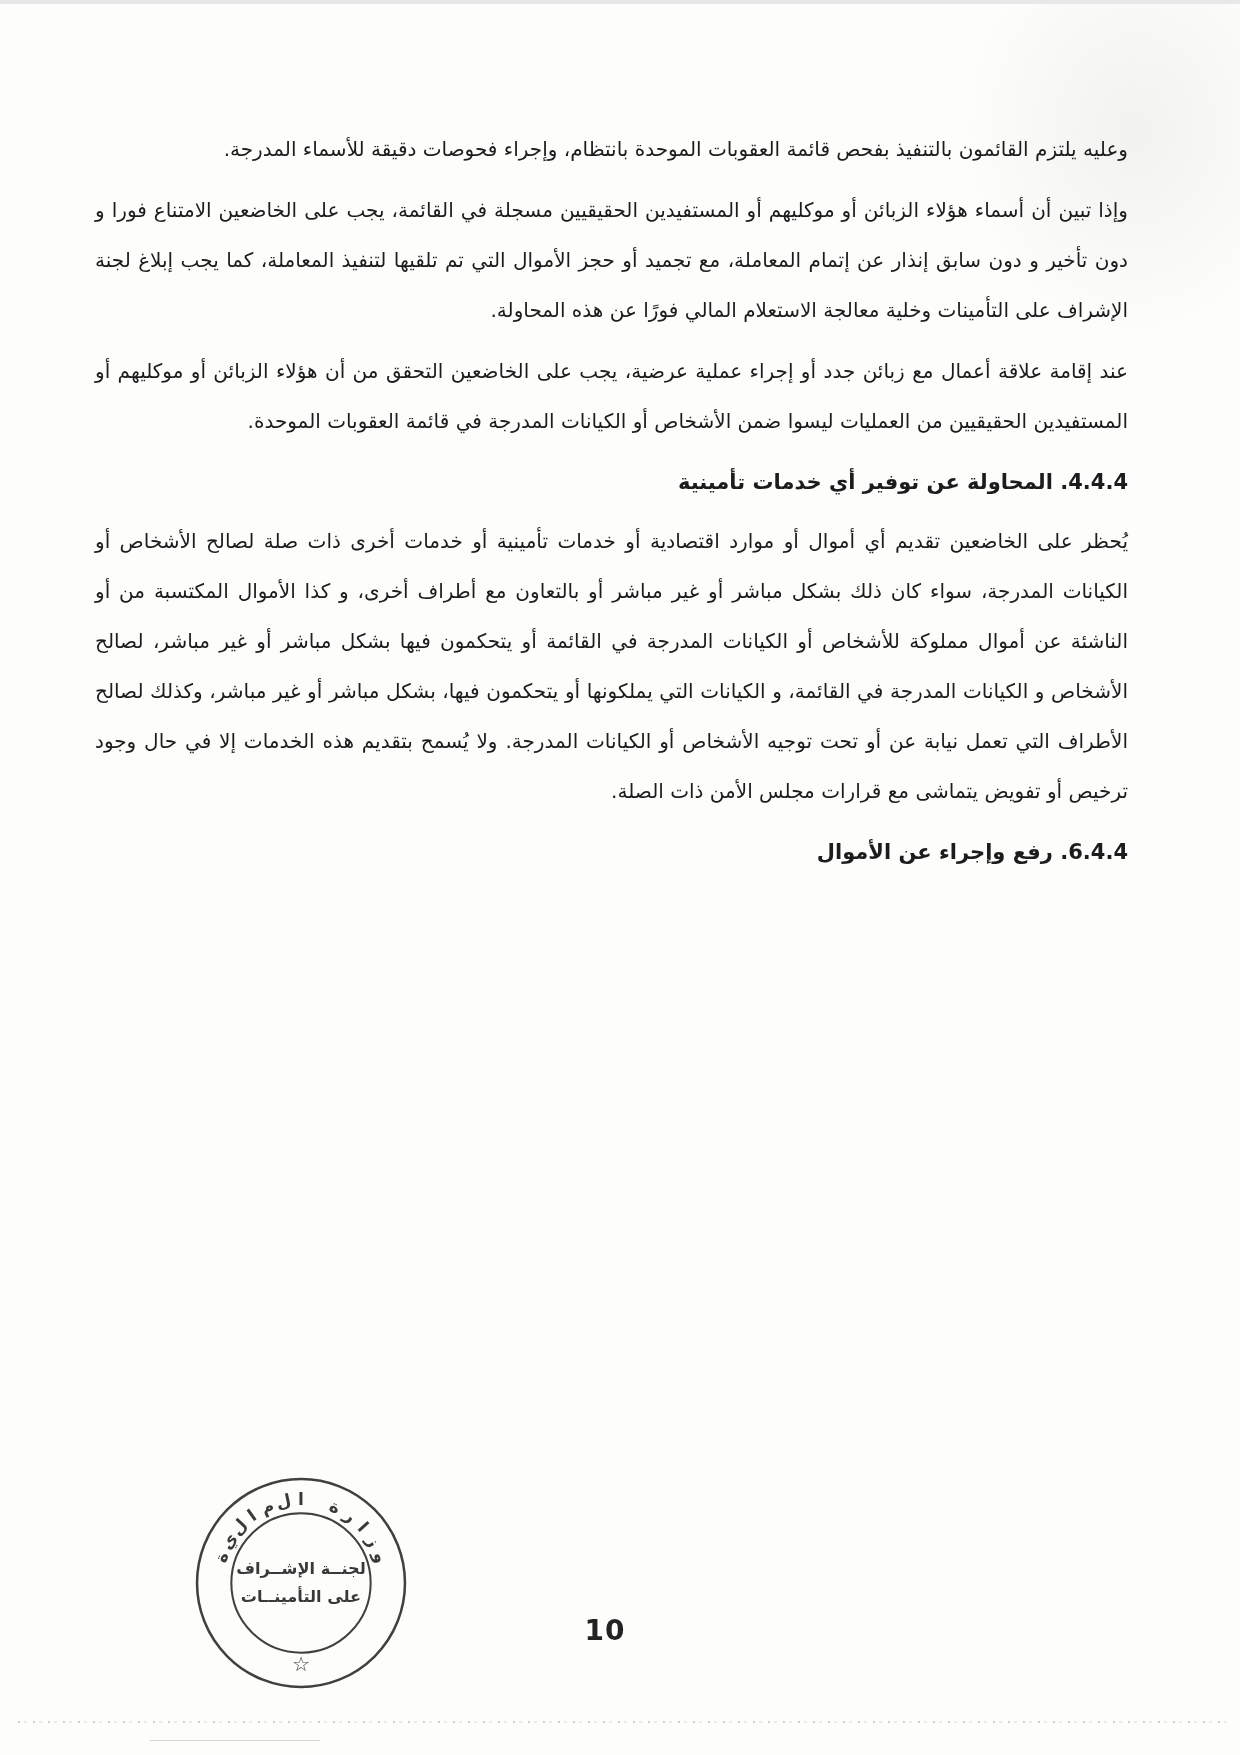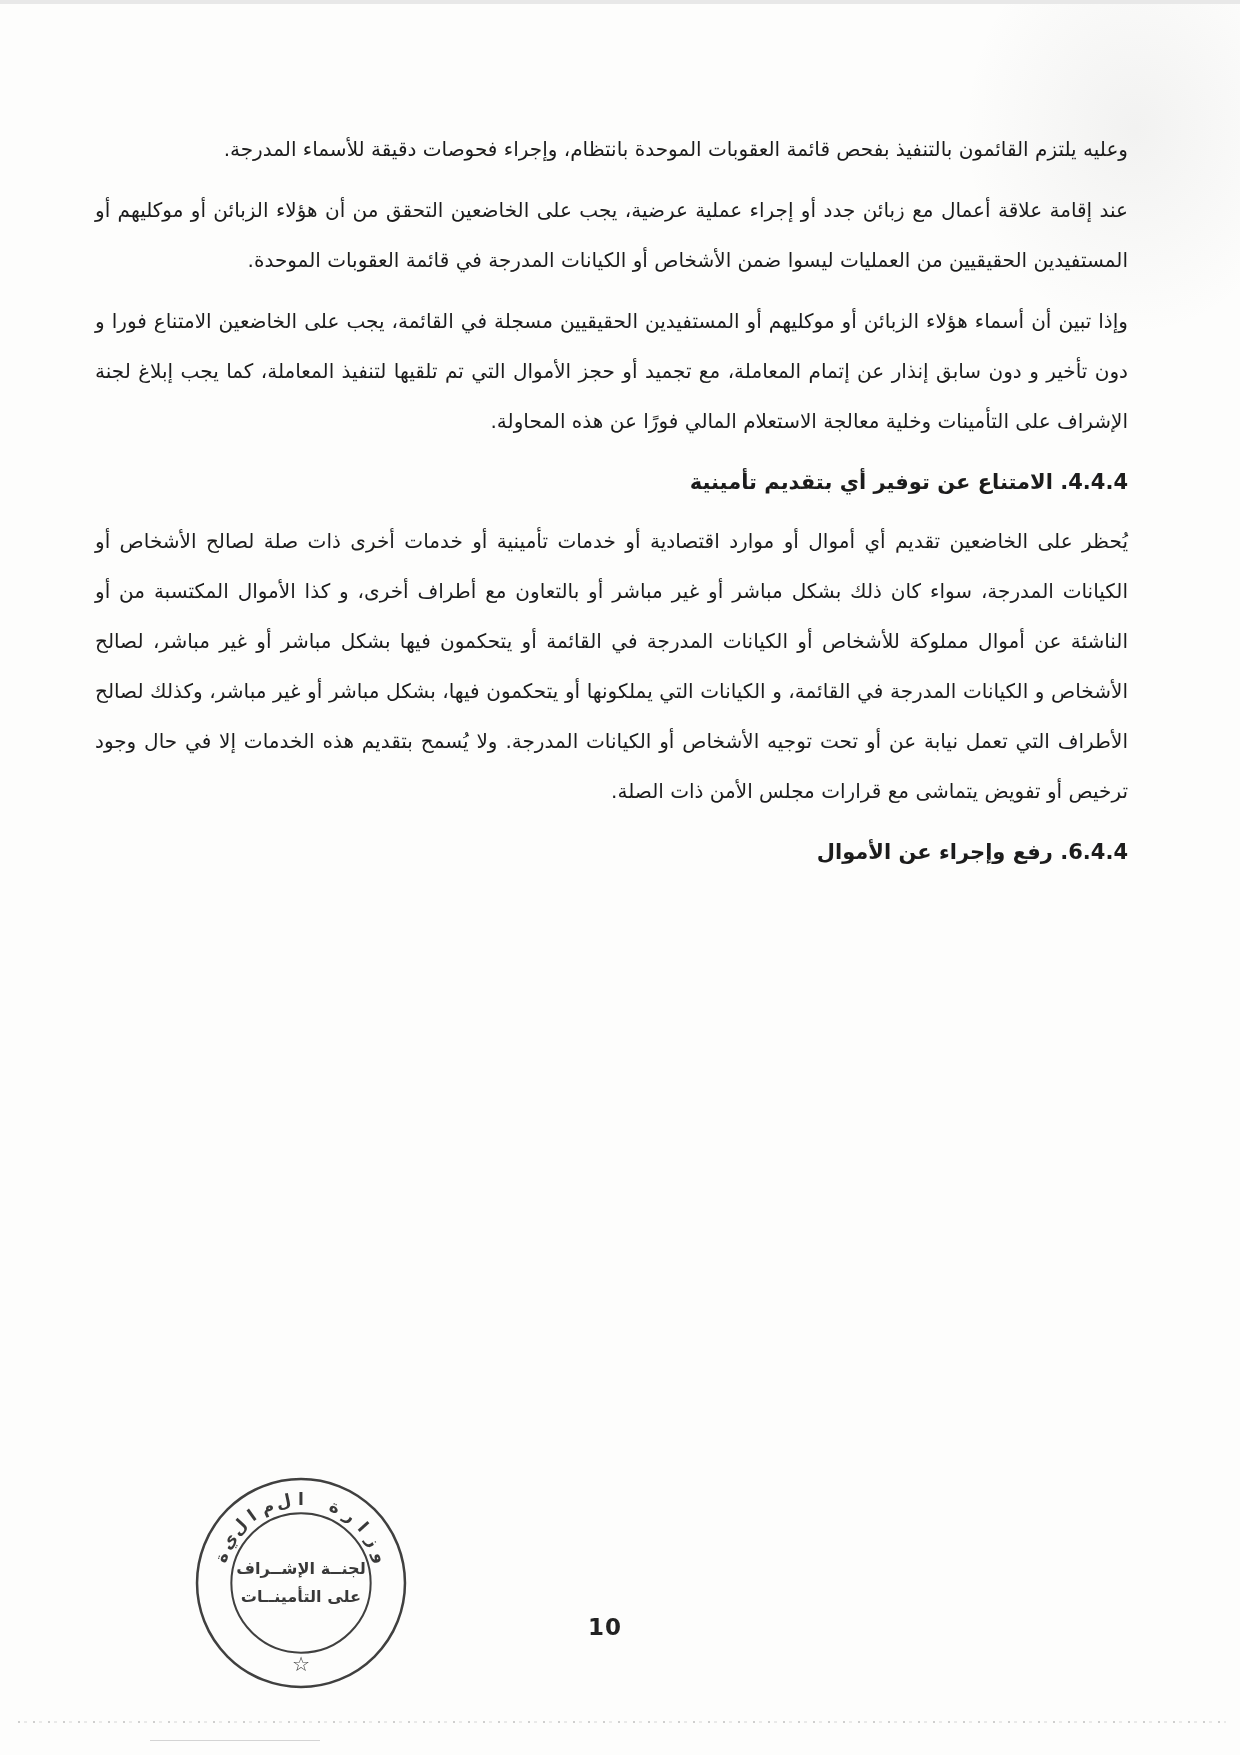--- a/index.html
+++ b/index.html
@@ -39,21 +39,21 @@
     font-weight: bold;
     line-height: 50px;
     text-align: right;
   }
   .page-number {
     position: absolute;
     top: 1610px;
     left: 0;
     width: 1210px;
     text-align: center;
-    font-size: 23px;
+    font-size: 28px;
     font-weight: bold;
     letter-spacing: 1px;
     color: #222;
   }
   .stamp {
     position: absolute;
     top: 1472px;
     left: 194px;
     width: 214px;
     height: 214px;
@@ -102,26 +102,26 @@
 <body>
 
 <div class="page">
 
   <div class="scan-noise"></div>
 
   <div class="content">
     <p>وعليه يلتزم القائمون بالتنفيذ بفحص قائمة العقوبات الموحدة بانتظام، وإجراء فحوصات دقيقة للأسماء المدرجة.</p>
 
     <section>
+      <p>وإذا تبين أن أسماء هؤلاء الزبائن أو موكليهم أو المستفيدين الحقيقيين مسجلة في القائمة، يجب على الخاضعين الامتناع فورا و دون تأخير و دون سابق إنذار عن إتمام المعاملة، مع تجميد أو حجز الأموال التي تم تلقيها لتنفيذ المعاملة، كما يجب إبلاغ لجنة الإشراف على التأمينات وخلية معالجة الاستعلام المالي فورًا عن هذه المحاولة.</p>
       <p>عند إقامة علاقة أعمال مع زبائن جدد أو إجراء عملية عرضية، يجب على الخاضعين التحقق من أن هؤلاء الزبائن أو موكليهم أو المستفيدين الحقيقيين من العمليات ليسوا ضمن الأشخاص أو الكيانات المدرجة في قائمة العقوبات الموحدة.</p>
-      <p>وإذا تبين أن أسماء هؤلاء الزبائن أو موكليهم أو المستفيدين الحقيقيين مسجلة في القائمة، يجب على الخاضعين الامتناع فورا و دون تأخير و دون سابق إنذار عن إتمام المعاملة، مع تجميد أو حجز الأموال التي تم تلقيها لتنفيذ المعاملة، كما يجب إبلاغ لجنة الإشراف على التأمينات وخلية معالجة الاستعلام المالي فورًا عن هذه المحاولة.</p>
     </section>
 
     <section>
-      <h3>4.4.4. الامتناع عن توفير أي بتقديم تأمينية</h3>
+      <h3>4.4.4. المحاولة عن توفير أي خدمات تأمينية</h3>
       <p>يُحظر على الخاضعين تقديم أي أموال أو موارد اقتصادية أو خدمات تأمينية أو خدمات أخرى ذات صلة لصالح الأشخاص أو الكيانات المدرجة، سواء كان ذلك بشكل مباشر أو غير مباشر أو بالتعاون مع أطراف أخرى، و كذا الأموال المكتسبة من أو الناشئة عن أموال مملوكة للأشخاص أو الكيانات المدرجة في القائمة أو يتحكمون فيها بشكل مباشر أو غير مباشر، لصالح الأشخاص و الكيانات المدرجة في القائمة، و الكيانات التي يملكونها أو يتحكمون فيها، بشكل مباشر أو غير مباشر، وكذلك لصالح الأطراف التي تعمل نيابة عن أو تحت توجيه الأشخاص أو الكيانات المدرجة. ولا يُسمح بتقديم هذه الخدمات إلا في حال وجود ترخيص أو تفويض يتماشى مع قرارات مجلس الأمن ذات الصلة.</p>
     </section>
 
 
     <section>
       <h3>6.4.4. رفع وإجراء عن الأموال</h3>
     </section>
   </div>
 
   <div class="stamp">

